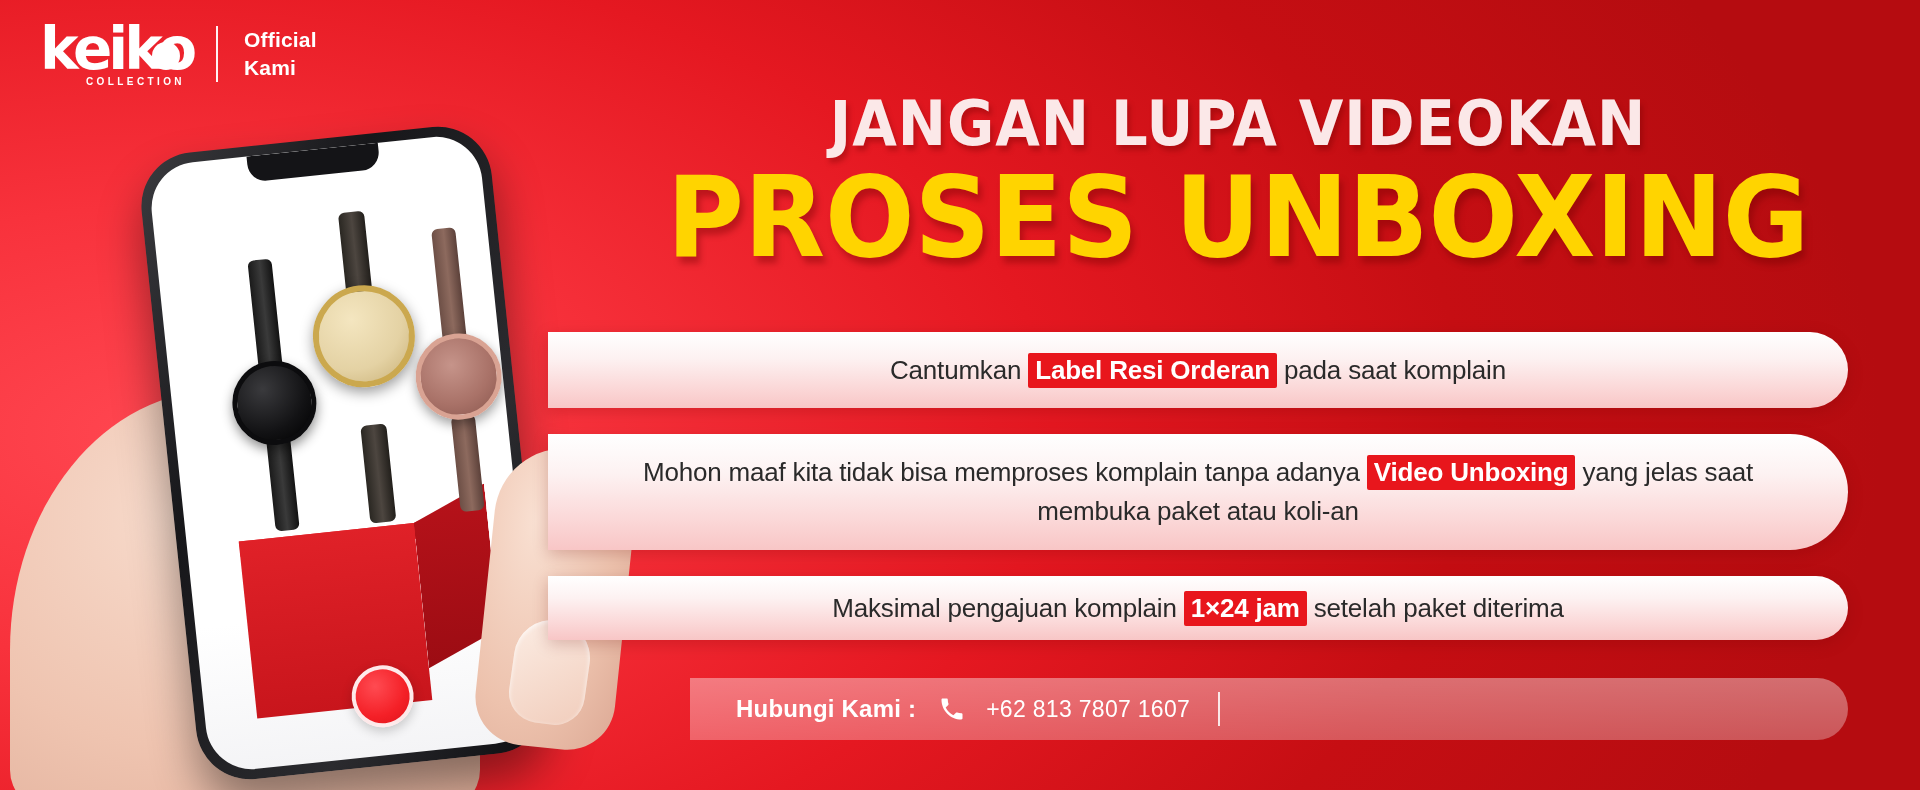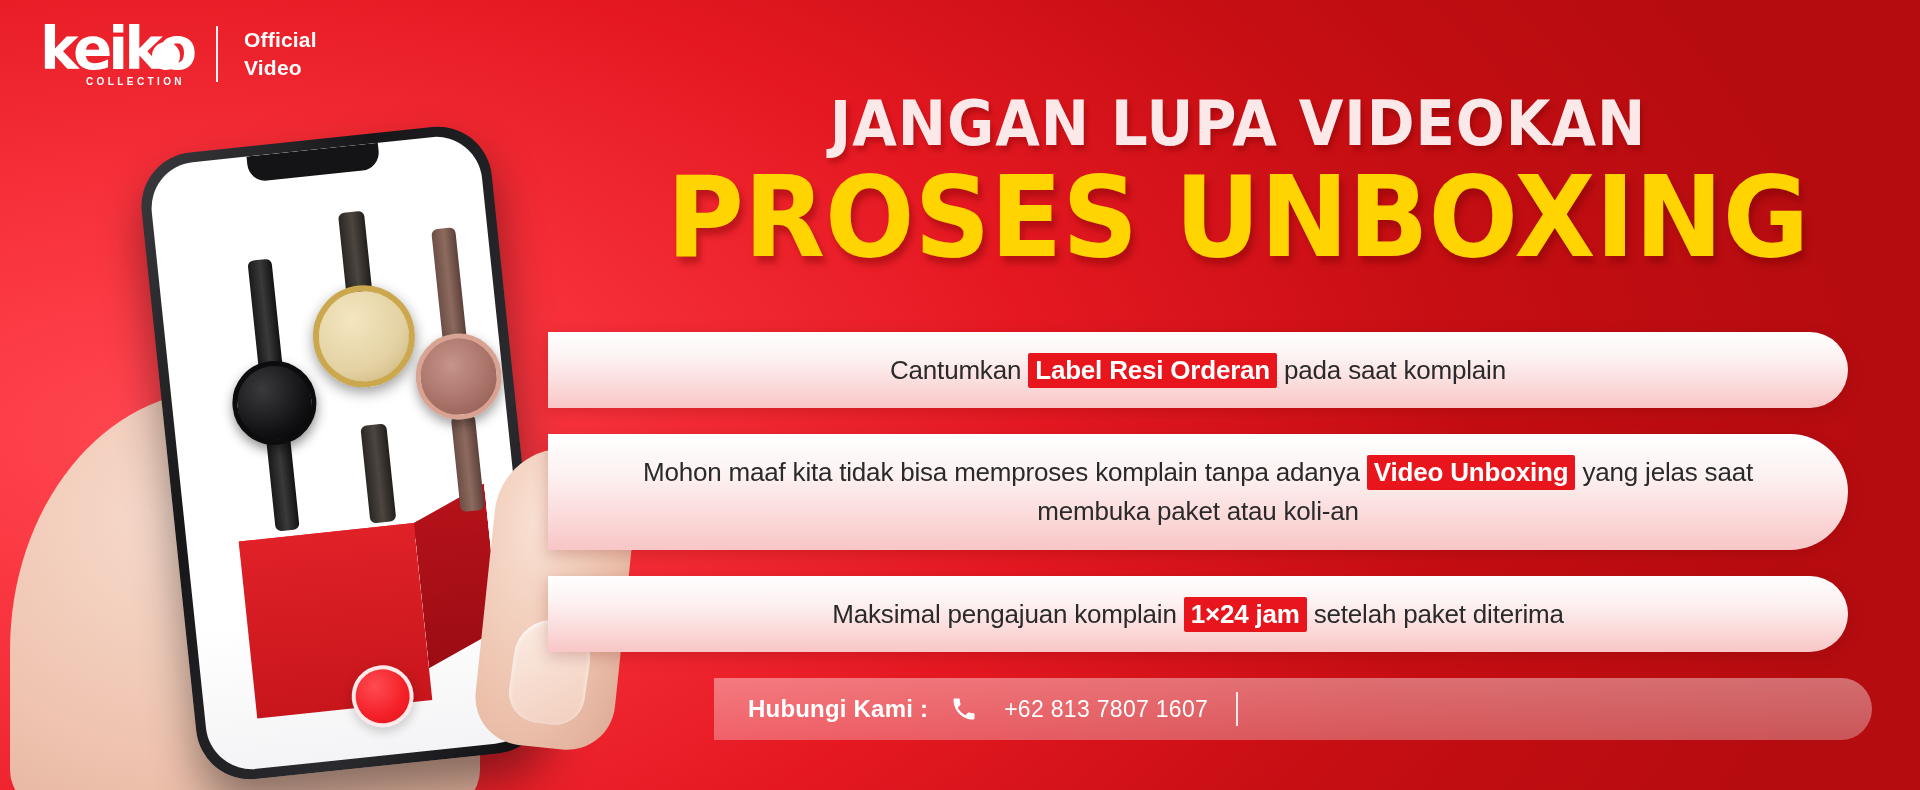--- a/index.html
+++ b/index.html
@@ -180,57 +180,57 @@
     display:flex; align-items:center; justify-content:center;
     color:#2A2A2A; text-align:center;
   }
   .pill-text {
     font-family:"Liberation Sans", sans-serif;
     font-size:26px; line-height:1.5; letter-spacing:-.2px;
     padding:0 60px;
   }
   #pill-1 { height:116px; margin-bottom:26px; }
   #pill-2 { height:76px;  margin-bottom:26px; }
-  #pill-3 { height:76px; }
+  #pill-3 { height:64px; }
   .hl {
     background:#E8161C; color:#FFFFFF;
     padding:2px 7px 3px; border-radius:2px;
     font-weight:700; white-space:nowrap;
   }
 
   
   #contact-bar {
     position:absolute; left:690px; top:678px; width:1158px; height:62px;
     background:linear-gradient(180deg,rgba(255,255,255,.40) 0%,rgba(255,255,255,.30) 100%);
     border-radius:0 34px 34px 0;
     display:flex; align-items:center; gap:22px;
-    padding-left:34px;
-    color:#FFFFFF; z-index:5;margin-left:24px;
+    padding-left:46px;
+    color:#FFFFFF; z-index:5;
   }
   #contact-label { font-size:24px; font-weight:700; letter-spacing:.2px; }
-  .contact-item { display:flex; align-items:center; gap:26px; }
+  .contact-item { display:flex; align-items:center; gap:20px; }
   #phone-number, #website-url { font-size:23px; font-weight:300; letter-spacing:.3px; color:#FFF; }
   .svg-ic { display:block; }
   #contact-divider { width:2px; height:34px; background:rgba(255,255,255,.85); margin:0 6px; }
 </style>
 </head>
 <body>
 
 <div id="banner">
 
   <div id="logo-block">
     <div id="logo-mark">
       <div id="logo-wordmark">keiko</div>
       <div id="logo-dot"></div>
       <div id="logo-sub">COLLECTION</div>
     </div>
     <div id="logo-divider"></div>
     <div id="logo-official">
       <div>Official</div>
-      <div>Video</div>
+      <div>Kami</div>
     </div>
   </div>
 
   <div id="hero-image">
     <div id="hand-shape"></div>
     <div id="phone-body">
       <div id="phone-screen">
         <div id="phone-notch"></div>
 
         <div id="gift-box">

